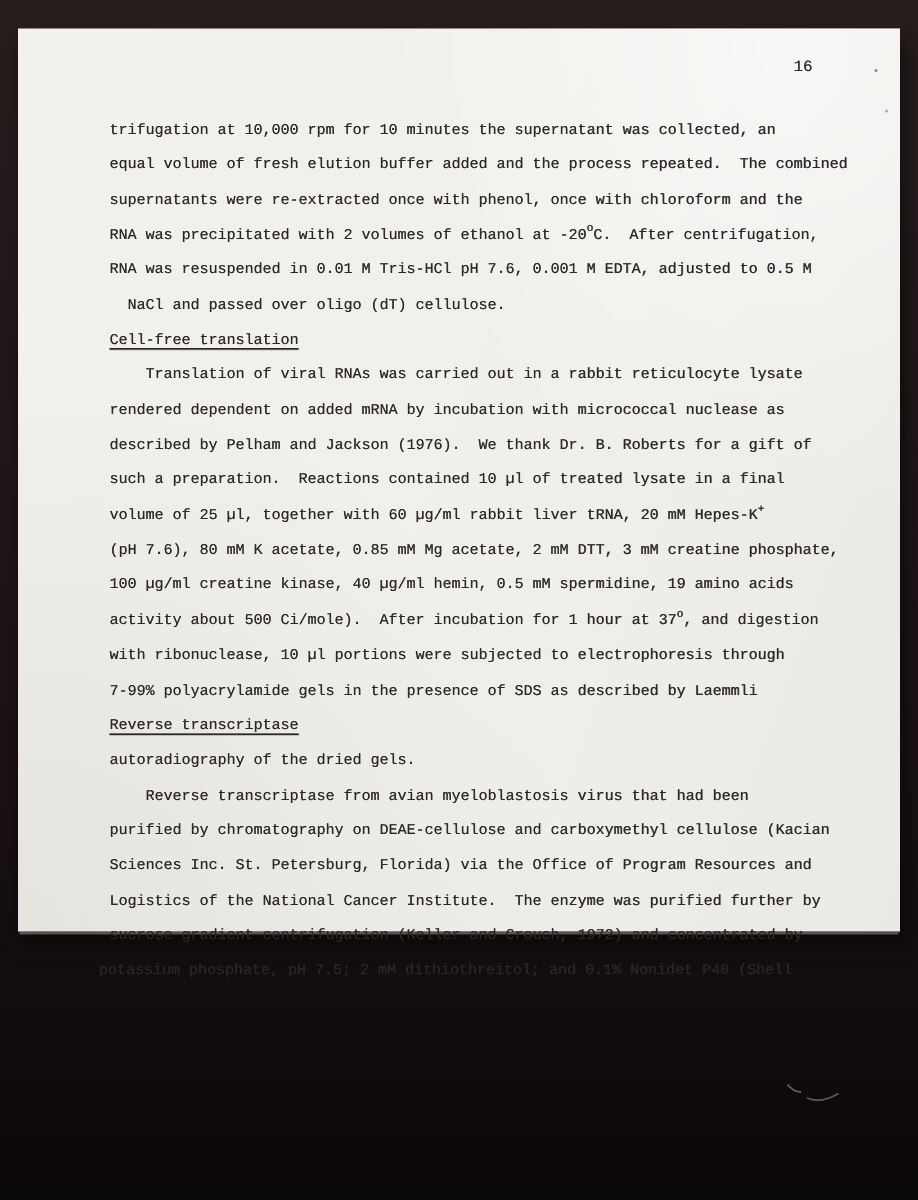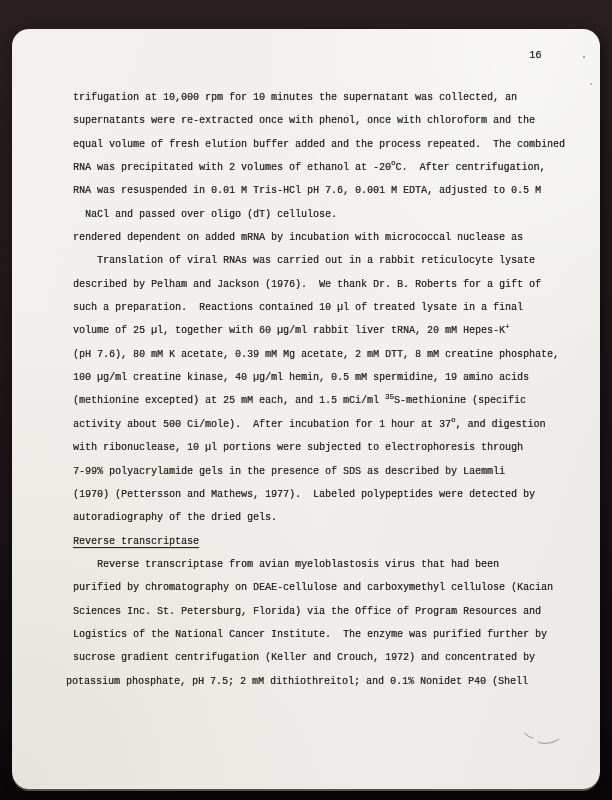--- a/index.html
+++ b/index.html
@@ -10,30 +10,29 @@
   html,body{margin:0;padding:0;}
   .scene{
     position:relative;
     width:612px;height:800px;
     overflow:hidden;
     background:linear-gradient(180deg,#291e1e 0%,#221819 30%,#1b1215 60%,#120c0f 85%,#0a0709 100%);
     font-family:"Liberation Mono","DejaVu Sans Mono",monospace;
   }
   .paper{
     position:absolute;
-    left:12px;top:29px;
-    width:588px;height:760px;
+    left:12px;top:19px;
+    width:588px;height:602px;
     background:
       radial-gradient(ellipse at 88% 2%, rgba(255,255,255,0.55), rgba(255,255,255,0) 38%),
       radial-gradient(ellipse at 0% 100%, rgba(120,115,105,0.10), rgba(120,115,105,0) 45%),
       linear-gradient(110deg,#f2f1ed 0%,#f0efeb 55%,#eae9e5 100%);
     box-shadow:
       0 3px 0 -1px rgba(185,175,158,0.45),
       3px 6px 12px rgba(0,0,0,0.55);
-    border-radius: 17px;
   }
   .page-number{
     position:absolute;
     left:517px;top:20px;
     font-size:10.5px;
     color:var(--ink);
     text-shadow:0.2px 0.2px 0.3px rgba(43,39,36,0.7);
   }
   .text-block{
     position:absolute;
@@ -75,39 +74,38 @@
 </style>
 </head>
 <body>
 
 <div class="scene">
   <div class="paper">
     <div class="page-number">16</div>
 
     <div class="text-block">
         <div class="line">trifugation at 10,000 rpm for 10 minutes the supernatant was collected, an</div>
+        <div class="line">equal volume of fresh elution buffer added and the process repeated.  The combined</div>
         <div class="line">supernatants were re-extracted once with phenol, once with chloroform and the</div>
-        <div class="line">equal volume of fresh elution buffer added and the process repeated.  The combined</div>
         <div class="line">RNA was precipitated with 2 volumes of ethanol at -20<sup>o</sup>C.  After centrifugation,</div>
         <div class="line">RNA was resuspended in 0.01 M Tris-HCl pH 7.6, 0.001 M EDTA, adjusted to 0.5 M</div>
         <div class="line">  NaCl and passed over oligo (dT) cellulose.</div>
+        <div class="line heading"><span class="u">Cell-free translation</span></div>
+        <div class="line">    Translation of viral RNAs was carried out in a rabbit reticulocyte lysate</div>
         <div class="line">rendered dependent on added mRNA by incubation with micrococcal nuclease as</div>
-        <div class="line">    Translation of viral RNAs was carried out in a rabbit reticulocyte lysate</div>
         <div class="line">described by Pelham and Jackson (1976).  We thank Dr. B. Roberts for a gift of</div>
         <div class="line">such a preparation.  Reactions contained 10 µl of treated lysate in a final</div>
         <div class="line">volume of 25 µl, together with 60 µg/ml rabbit liver tRNA, 20 mM Hepes-K<sup>+</sup></div>
-        <div class="line">(pH 7.6), 80 mM K acetate, 0.39 mM Mg acetate, 2 mM DTT, 8 mM creatine phosphate,</div>
+        <div class="line">(pH 7.6), 80 mM K acetate, 0.85 mM Mg acetate, 2 mM DTT, 3 mM creatine phosphate,</div>
         <div class="line">100 µg/ml creatine kinase, 40 µg/ml hemin, 0.5 mM spermidine, 19 amino acids</div>
-        <div class="line">(methionine excepted) at 25 mM each, and 1.5 mCi/ml <sup>35</sup>S-methionine (specific</div>
         <div class="line">activity about 500 Ci/mole).  After incubation for 1 hour at 37<sup>o</sup>, and digestion</div>
         <div class="line">with ribonuclease, 10 µl portions were subjected to electrophoresis through</div>
         <div class="line">7-99% polyacrylamide gels in the presence of SDS as described by Laemmli</div>
-        <div class="line">(1970) (Pettersson and Mathews, 1977).  Labeled polypeptides were detected by</div>
+        <div class="line heading"><span class="u">Reverse transcriptase</span></div>
         <div class="line">autoradiography of the dried gels.</div>
-        <div class="line heading"><span class="u">Reverse transcriptase</span></div>
         <div class="line">    Reverse transcriptase from avian myeloblastosis virus that had been</div>
         <div class="line">purified by chromatography on DEAE-cellulose and carboxymethyl cellulose (Kacian</div>
         <div class="line">Sciences Inc. St. Petersburg, Florida) via the Office of Program Resources and</div>
         <div class="line">Logistics of the National Cancer Institute.  The enzyme was purified further by</div>
         <div class="line">sucrose gradient centrifugation (Keller and Crouch, 1972) and concentrated by</div>
         <div class="line outdent">potassium phosphate, pH 7.5; 2 mM dithiothreitol; and 0.1% Nonidet P40 (Shell</div>
       </div>
 
     <span class="speck speck-a"></span>
     <span class="speck speck-b"></span>

